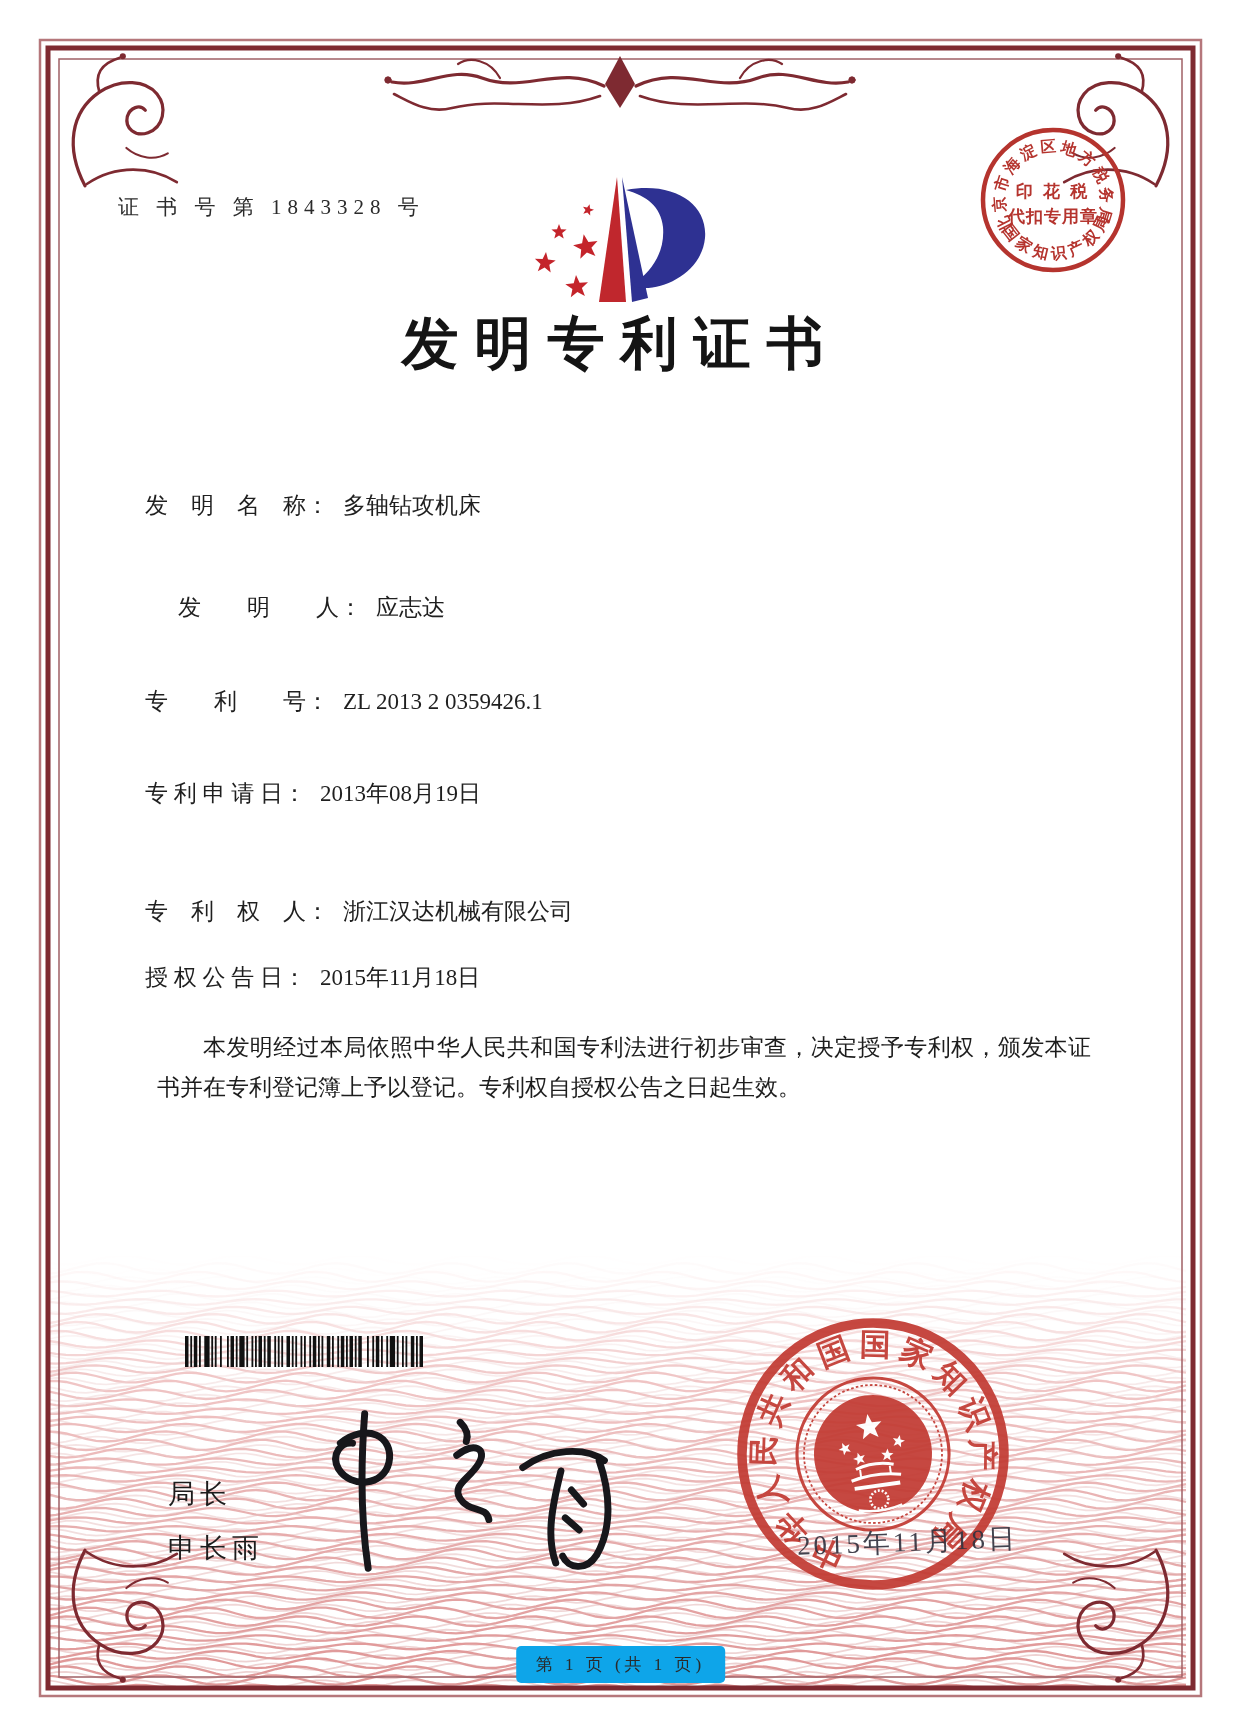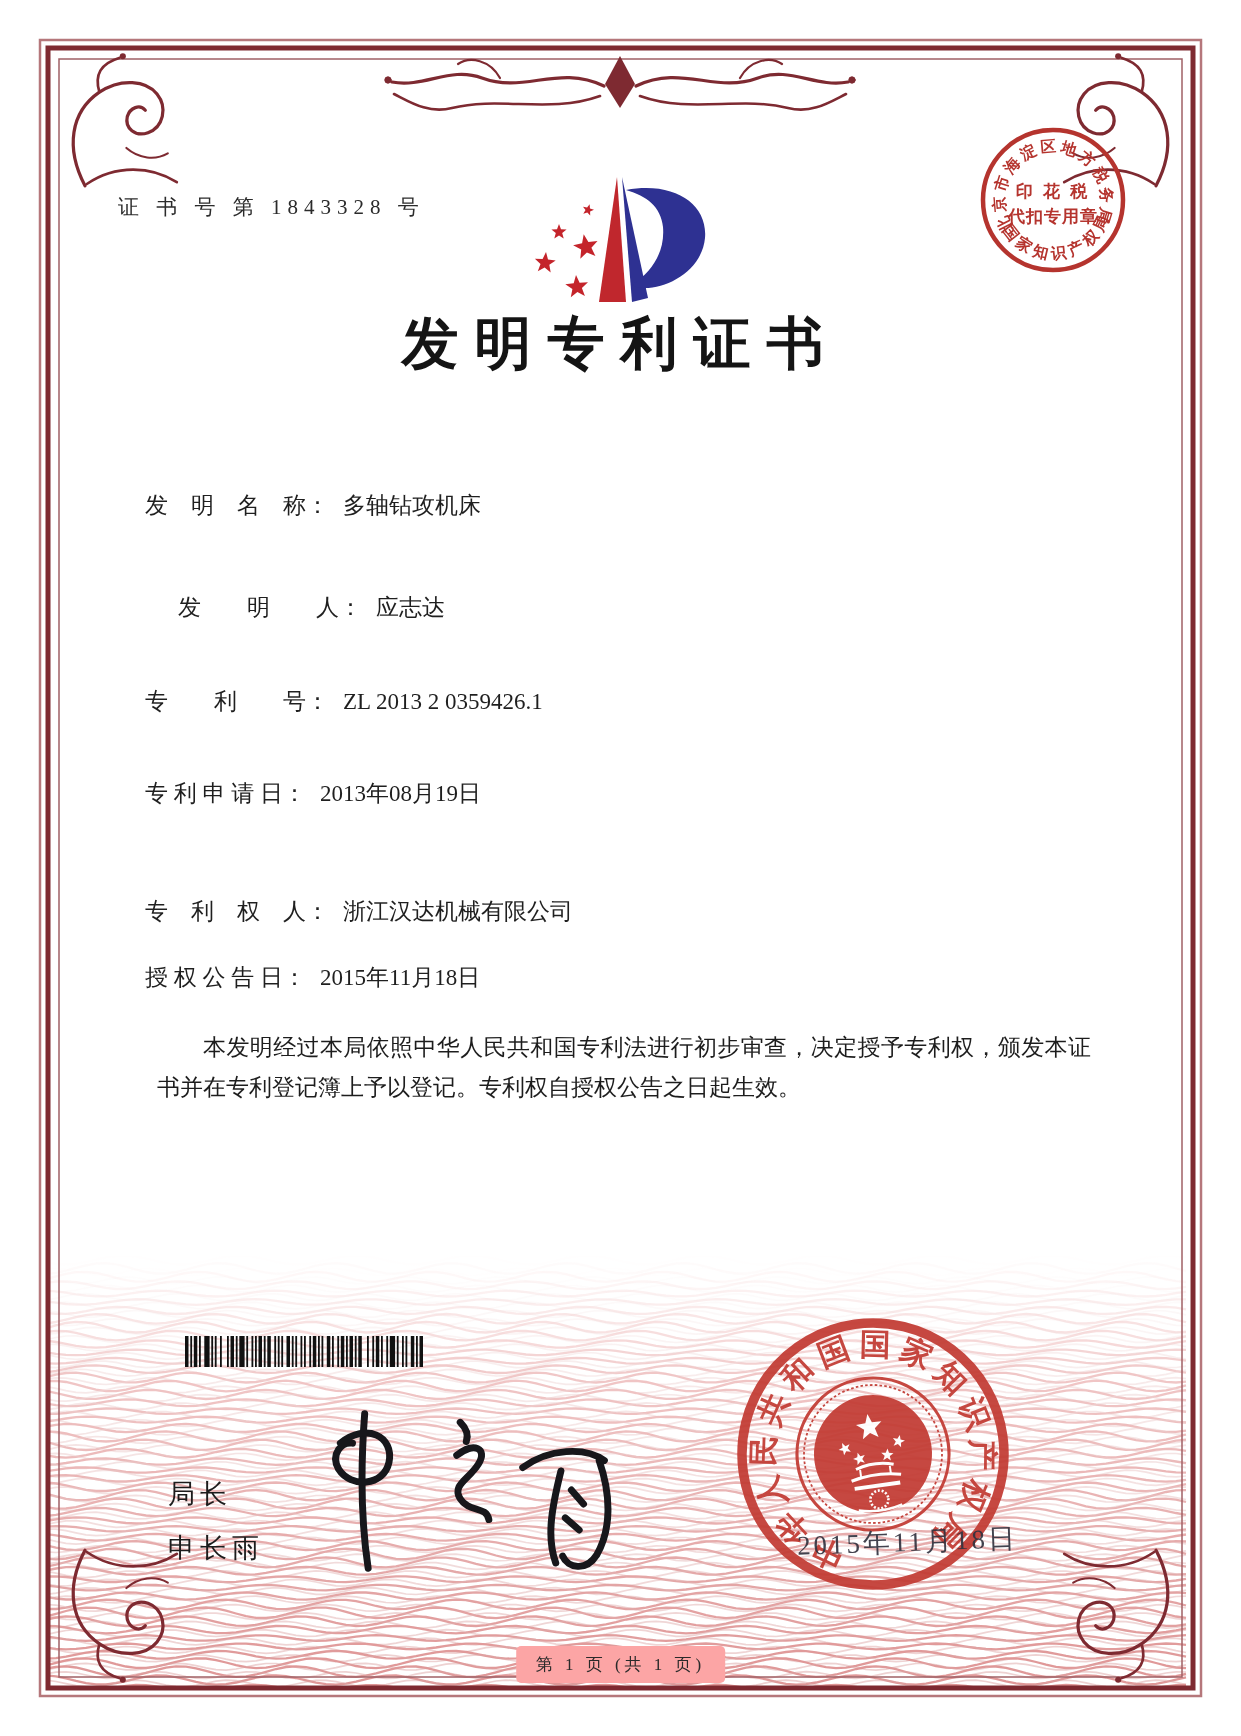--- a/index.html
+++ b/index.html
@@ -27,21 +27,21 @@
   .director-title{left:168px;top:1476px;font-size:27px;letter-spacing:5px;color:#1c1c1c;
     font-family:"Liberation Sans","DejaVu Sans",sans-serif;}
   .director-name{left:168px;top:1530px;font-size:27px;letter-spacing:5px;color:#1c1c1c;
     font-family:"Liberation Sans","DejaVu Sans",sans-serif;text-align:center;}
   .seal-date{
     left:797px;top:1524px;font-size:27px;letter-spacing:3px;color:#33333f;
     opacity:.92;transform:rotate(-2deg);white-space:nowrap;
   }
   .footer{
     left:50%;top:1646px;transform:translateX(-50%);
-    background:#fca5a5;border-radius:5px;padding:7px 20px;
+    background:#0ea5e9;border-radius:5px;padding:7px 20px;
     font-size:17px;letter-spacing:4px;color:#2a2a2a;white-space:nowrap;
   }
   svg{display:block;}
 </style>
 </head>
 <body>
 
 <div class="page">
 
   <svg id="waves" class="abs" style="left:46px;top:1256px;" width="1149" height="434" viewBox="0 0 1149 434">

